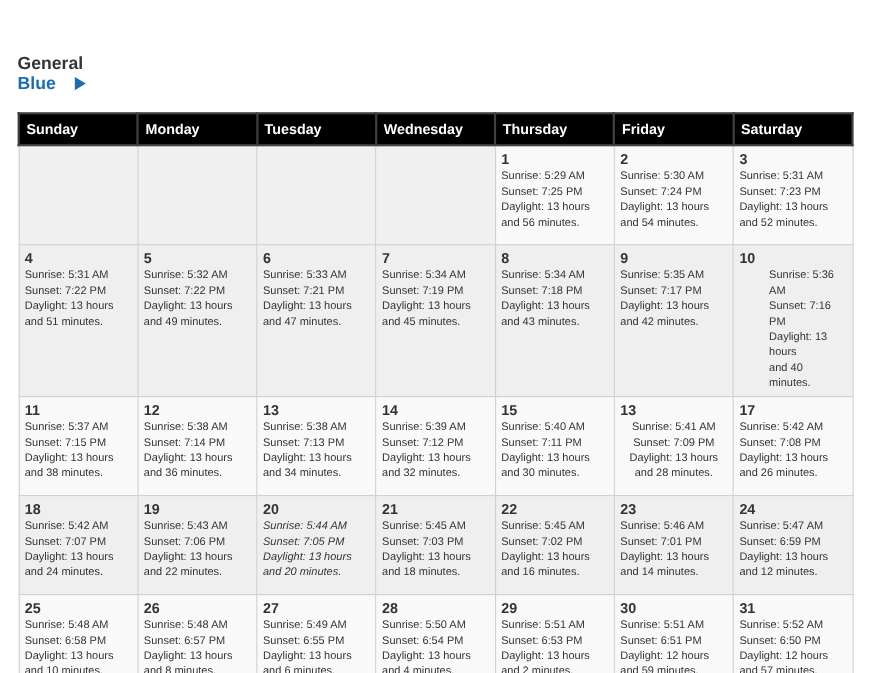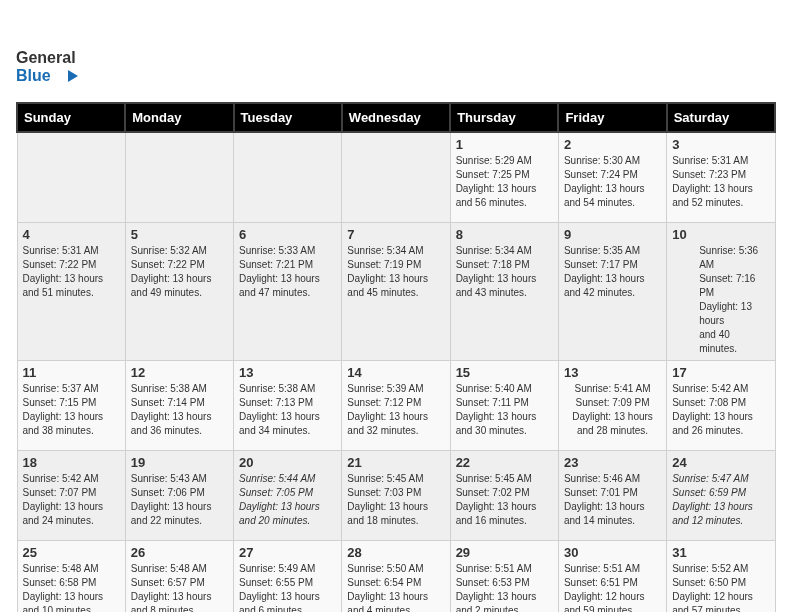--- a/index.html
+++ b/index.html
@@ -277,21 +277,21 @@
         </td>
         <td>
           <span class="day-number">23</span>
           <div class="day-info" style="white-space: pre-line;">Sunrise: 5:46 AM
 Sunset: 7:01 PM
 Daylight: 13 hours
 and 14 minutes.</div>
         </td>
         <td>
           <span class="day-number">24</span>
-          <div class="day-info" style="white-space: pre-line; font-style: italic;">Sunrise: 5:47 AM
+          <div class="day-info" style="white-space: pre-line;">Sunrise: 5:47 AM
 Sunset: 6:59 PM
 Daylight: 13 hours
 and 12 minutes.</div>
         </td>
       </tr>
       <tr>
         <td>
           <span class="day-number">25</span>
           <div class="day-info" style="white-space: pre-line;">Sunrise: 5:48 AM
 Sunset: 6:58 PM

